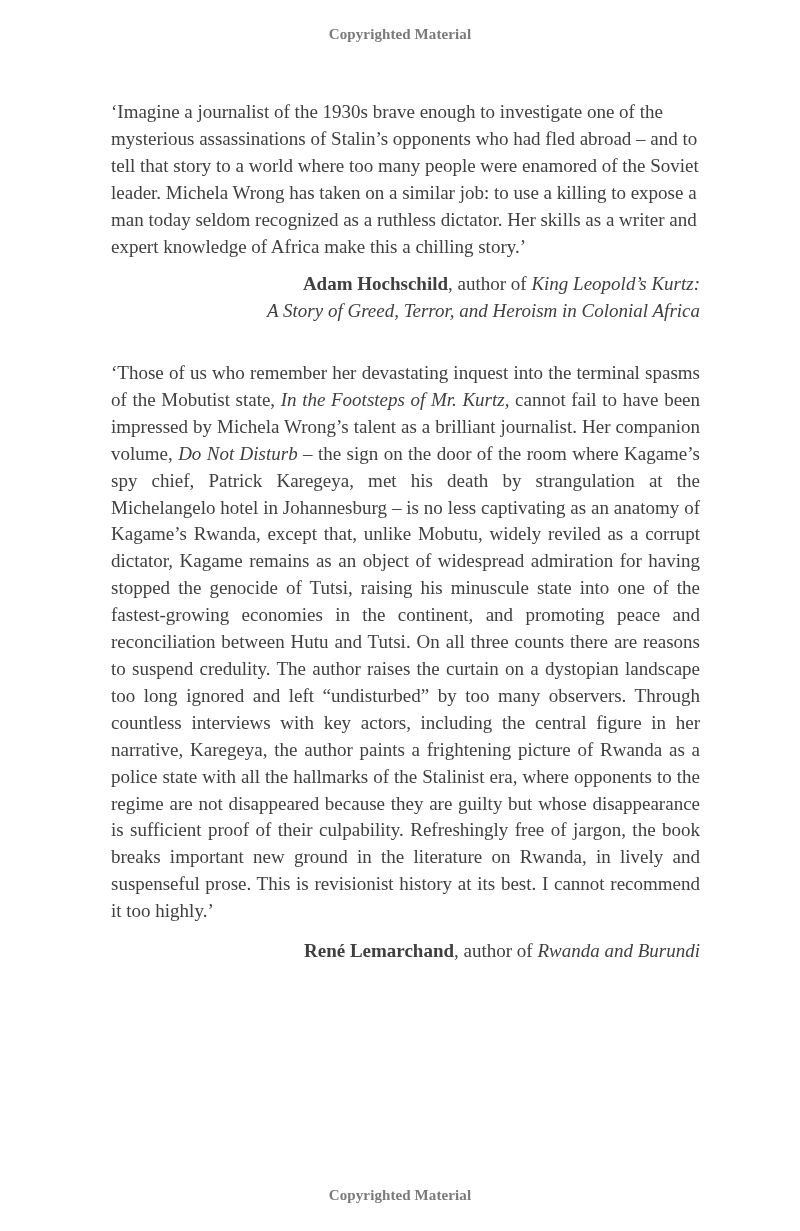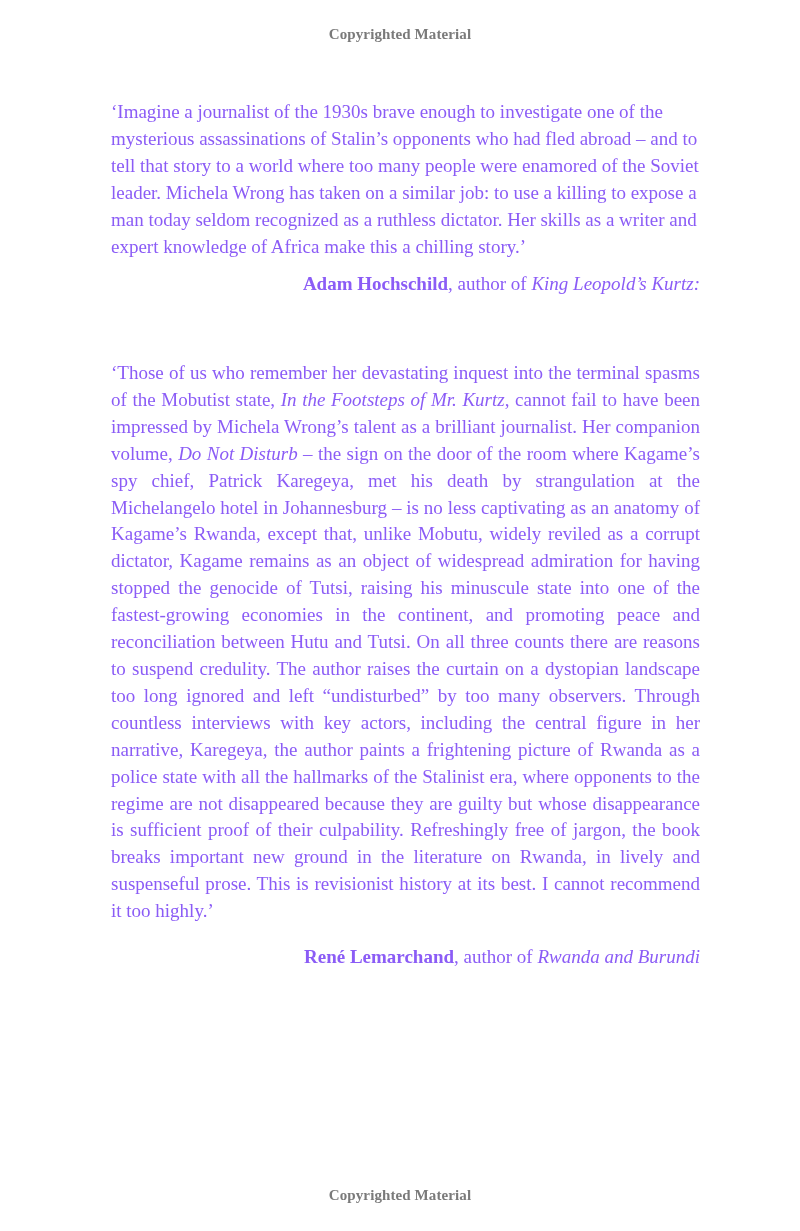--- a/index.html
+++ b/index.html
@@ -27,50 +27,51 @@
     .watermark.top { top: 26px; }
     .watermark.bottom { top: 1187px; }
 
     .page {
       position: absolute;
       left: 111px;
       width: 589px;
       font-family: "Liberation Serif", "DejaVu Serif", serif;
       font-size: 19px;
       line-height: 26.9px;
-      color: #8b5cf6;
+      color: #404040;
     }
     .quote-1 { top: 99px; }
     .quote-2 { top: 360px; }
 
     .quote-text {
       margin: 0;
       text-align: justify;
       hyphens: manual;
     }
     .quote-1 .quote-text { text-align: left; }
 
     .attribution {
       margin: 11px 0 0 0;
       text-align: right;
     }
     .attribution .name { font-weight: bold; }
     .attribution i { font-style: italic; }
     .attr-line { display: block; }
-    .quote-2 .attribution { margin-top: 19px; }
+    .quote-2 .attribution { margin-top: 13px; }
   </style>
 </head>
 <body>
 
 <div class="watermark top">Copyrighted Material</div>
 
 <div class="page quote-1">
   <p class="quote-text">‘Imagine a journalist of the 1930s brave enough to investigate one of the mysterious assassinations of Stalin’s opponents who had fled abroad – and to tell that story to a world where too many people were enamored of the Soviet leader. Michela Wrong has taken on a similar job: to use a killing to expose a man today seldom recognized as a ruthless dictator. Her skills as a writer and expert knowledge of Africa make this a chilling story.’</p>
   <p class="attribution">
     <span class="attr-line"><span class="name">Adam Hochschild</span><span>, author of </span><i>King Leopold’s Kurtz:</i></span>
+    <span class="attr-line"><i>A Story of Greed, Terror, and Heroism in Colonial Africa</i></span>
   </p>
 </div>
 
 <div class="page quote-2">
   <p class="quote-text"><span>‘Those of us who remember her devastating inquest into the terminal spasms of the Mobutist state, </span><i>In the Footsteps of Mr. Kurtz</i><span>, cannot fail to have been impressed by Michela Wrong’s talent as a brilliant journalist. Her companion volume, </span><i>Do Not Disturb</i><span> – the sign on the door of the room where Kagame’s spy chief, Patrick Karegeya, met his death by strangulation at the Michelangelo hotel in Johannesburg – is no less captivating as an anatomy of Kagame’s Rwanda, except that, unlike Mobutu, widely reviled as a corrupt dictator, Kagame remains as an object of widespread admira­tion for having stopped the genocide of Tutsi, raising his minuscule state into one of the fastest-growing economies in the continent, and promot­ing peace and reconciliation between Hutu and Tutsi. On all three counts there are reasons to suspend credulity. The author raises the curtain on a dystopian landscape too long ignored and left “undisturbed” by too many observers. Through countless interviews with key actors, including the central figure in her narrative, Karegeya, the author paints a frightening picture of Rwanda as a police state with all the hallmarks of the Stalinist era, where opponents to the regime are not disappeared because they are guilty but whose disappearance is sufficient proof of their culpability. Refreshingly free of jargon, the book breaks important new ground in the literature on Rwanda, in lively and suspenseful prose. This is revisionist history at its best. I cannot recommend it too highly.’</span></p>
   <p class="attribution">
     <span class="attr-line"><span class="name">René Lemarchand</span><span>, author of </span><i>Rwanda and Burundi</i></span>
   </p>
 </div>
 

